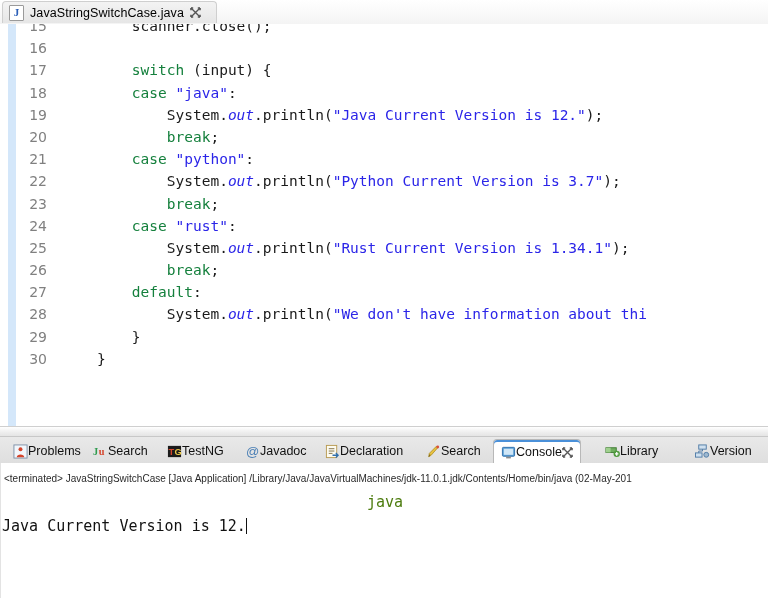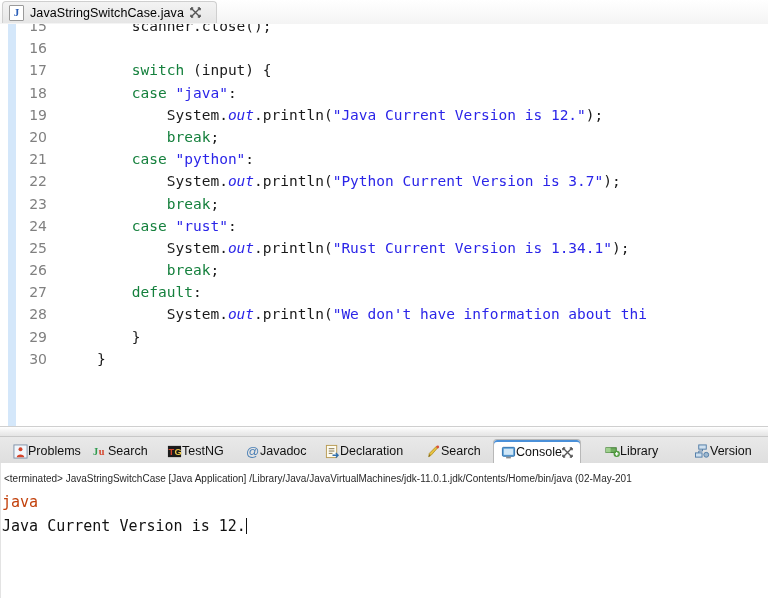--- a/index.html
+++ b/index.html
@@ -116,21 +116,21 @@
     position:absolute;left:4px;top:10px;right:0;
     font-family:"Liberation Sans", sans-serif;
     font-size:10px;color:#2a2a2a;white-space:nowrap;
   }
   .console-out{
     position:absolute;left:2px;top:27px;right:0;
     font-family:"DejaVu Sans Mono", monospace;
     font-size:15px;line-height:24px;white-space:pre;
   }
   .cout-line{height:24px;white-space:pre;color:#111;}
-  .cout-line.input{color:#c2410c;}
+  .cout-line.input{color:#4d7c0f;text-align:center;}
   .caret{
     display:inline-block;width:1px;height:16px;background:#111;
     vertical-align:-3px;margin-left:0px;
   }
   .console-left-rule{
     position:absolute;left:0;top:0;width:1px;height:135px;background:#e3e3e3;
   }
 </style>
 </head>
 <body>

